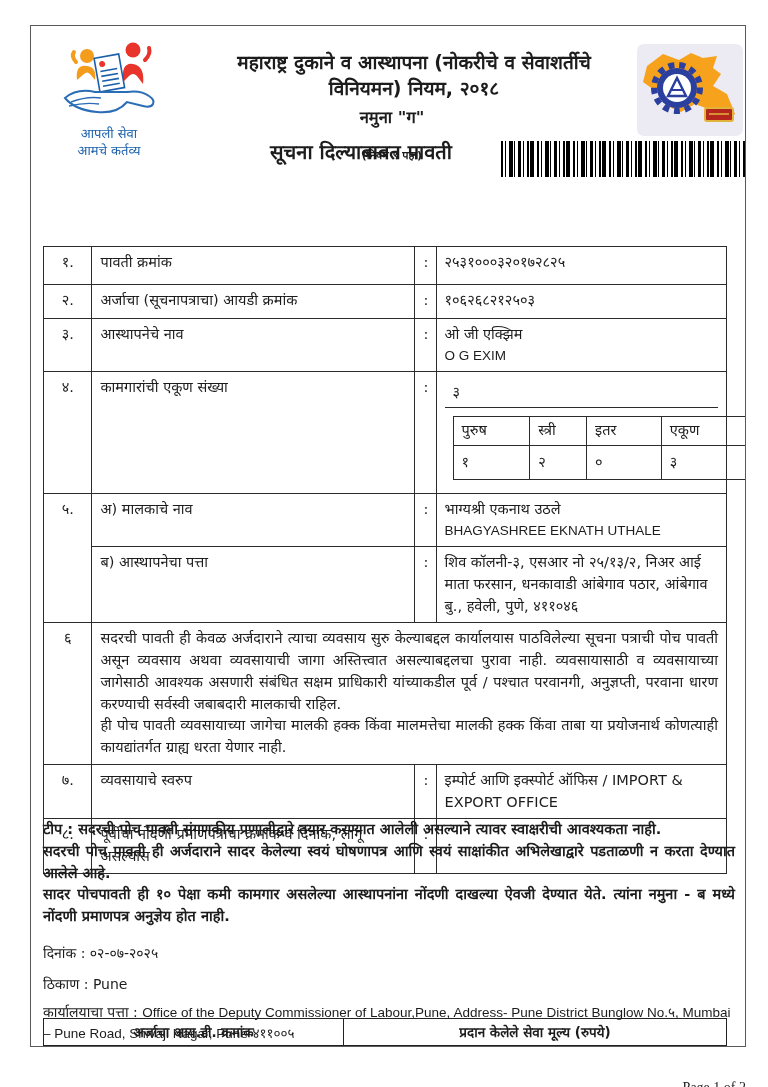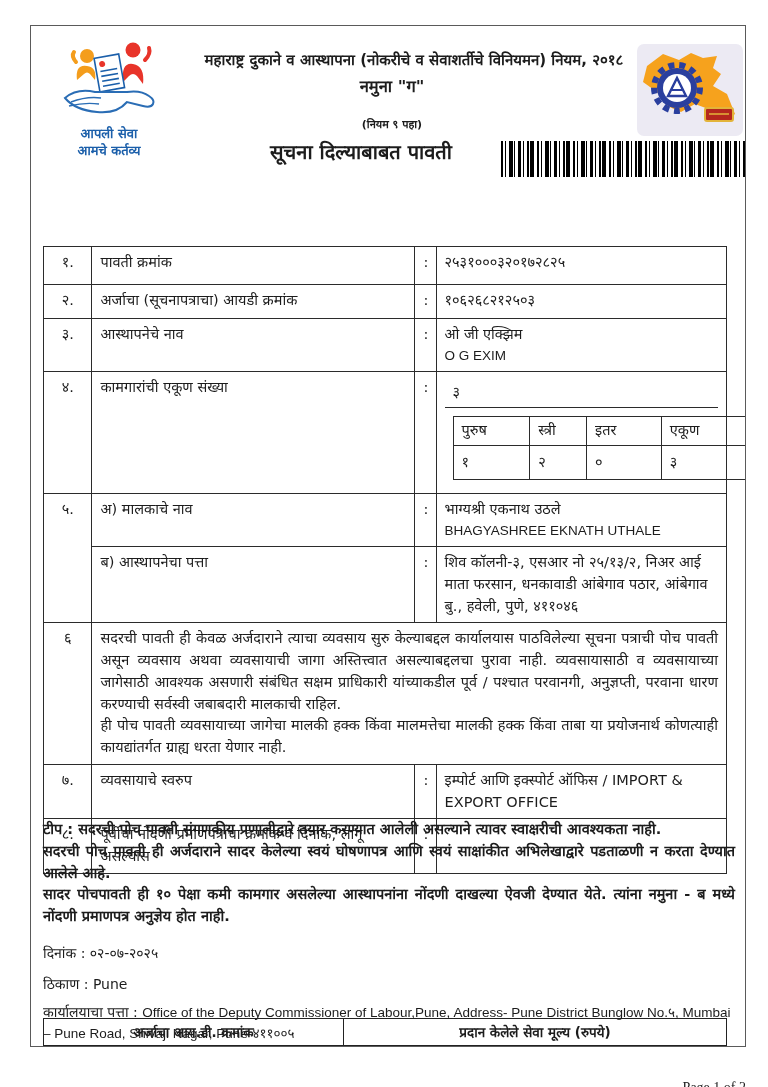--- a/index.html
+++ b/index.html
@@ -5,24 +5,24 @@
   * { margin:0; padding:0; box-sizing:border-box; }
   html,body { width:768px; height:1087px; background:#ffffff; font-family:"DejaVu Sans", sans-serif; color:#1c1c1c; }
   body { position:relative; overflow:hidden; }
 
   .frame { position:absolute; left:30px; top:25px; width:716px; height:1022px;
            border:1px solid #5a5a5a; overflow:hidden; background:#fff; }
 
   
   .left-logo { position:absolute; left:22px; top:14px; width:112px; height:130px; text-align:center; }
   .left-logo svg { display:block; margin:0 auto; }
-  .left-logo .logo-text { font-size:13px; line-height:1.3; color:#1b5faa; font-weight:700; }
+  .left-logo .logo-text { font-size:13px; line-height:1.3; color:#1b5faa; font-weight:400; }
 
   .title-block { position:absolute; left:128px; top:24px; width:466px; text-align:center; }
-  .title-line1 { font-size:15px; font-weight:700; line-height:1.35;margin-left:44px; }
+  .title-line1 { font-size:19px; font-weight:700; line-height:1.35;margin-left:44px; }
   .title-line2 { font-size:16.5px; font-weight:700; margin-top:4px; }
   .title-line3 { font-size:11px; font-weight:700; margin-top:19px; }
 
   .right-logo { position:absolute; left:606px; top:18px; width:106px; height:92px;
                 background:#eceaf3; border-radius:7px; overflow:hidden; }
 
   .main-title { position:absolute; left:150px; top:112px; width:360px; text-align:center;
                 font-size:20px; font-weight:700; }
 
   .barcode { position:absolute; left:470px; top:115px; width:246px; height:36px;

